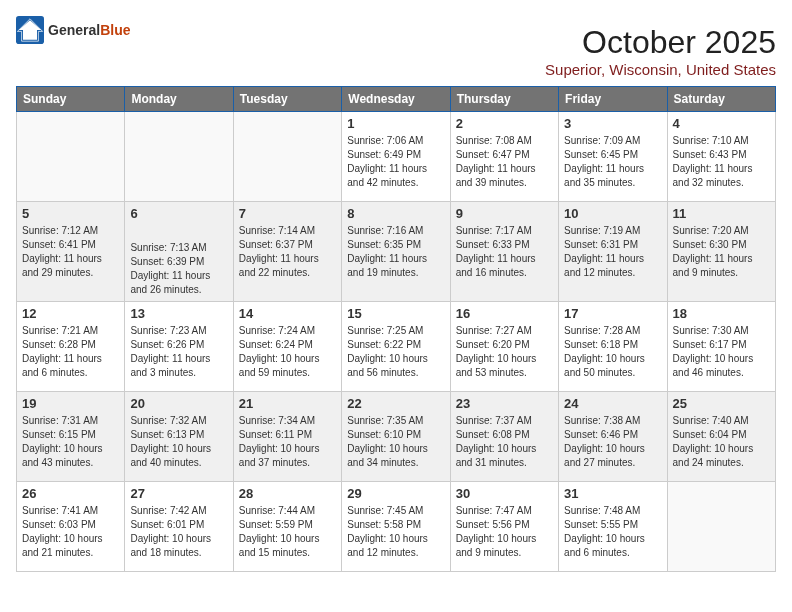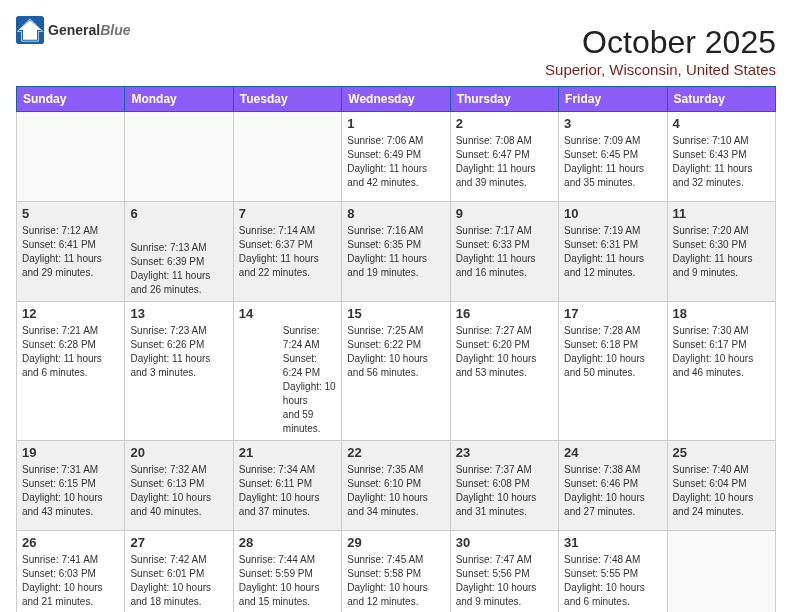--- a/index.html
+++ b/index.html
@@ -20,21 +20,21 @@
       display: flex;
       align-items: center;
     }
     .logo-text {
       display: flex;
       flex-direction: row;
       font-size: 14px;
       font-weight: bold;
     }
     .logo-general { color: #333; }
-    .logo-blue { color: #737373; font-style: italic; }
+    .logo-blue { color: #c2410c; }
     .logo-icon {
       width: 28px;
       height: 28px;
       margin-right: 4px;
     }
     .title-area {
       text-align: right;
     }
     .month-title {
       font-size: 32px;
@@ -45,21 +45,21 @@
     .location-title {
       font-size: 15px;
       color: #7f1d1d;
     }
     .calendar {
       width: 100%;
       border-collapse: collapse;
       font-size: 11px;
     }
     .calendar th {
-      background-color: #8b5cf6;
+      background-color: #737373;
       color: #fff;
       text-align: left;
       padding: 5px 6px;
       font-size: 12px;
       font-weight: bold;
       border: 1px solid #1a5fa8;
     }
     .calendar td {
       border: 1px solid #ccc;
       vertical-align: top;
@@ -214,21 +214,21 @@
         </td>
         <td>
           <div class="day-number">13</div>
           <div class="day-info" style="white-space: pre-line;">Sunrise: 7:23 AM
 Sunset: 6:26 PM
 Daylight: 11 hours
 and 3 minutes.</div>
         </td>
         <td>
           <div class="day-number">14</div>
-          <div class="day-info" style="white-space: pre-line; margin-left: 44px;">Sunrise: 7:24 AM
+          <div class="day-info" style="white-space: pre-line;">Sunrise: 7:24 AM
 Sunset: 6:24 PM
 Daylight: 10 hours
 and 59 minutes.</div>
         </td>
         <td>
           <div class="day-number">15</div>
           <div class="day-info" style="white-space: pre-line;">Sunrise: 7:25 AM
 Sunset: 6:22 PM
 Daylight: 10 hours
 and 56 minutes.</div>

